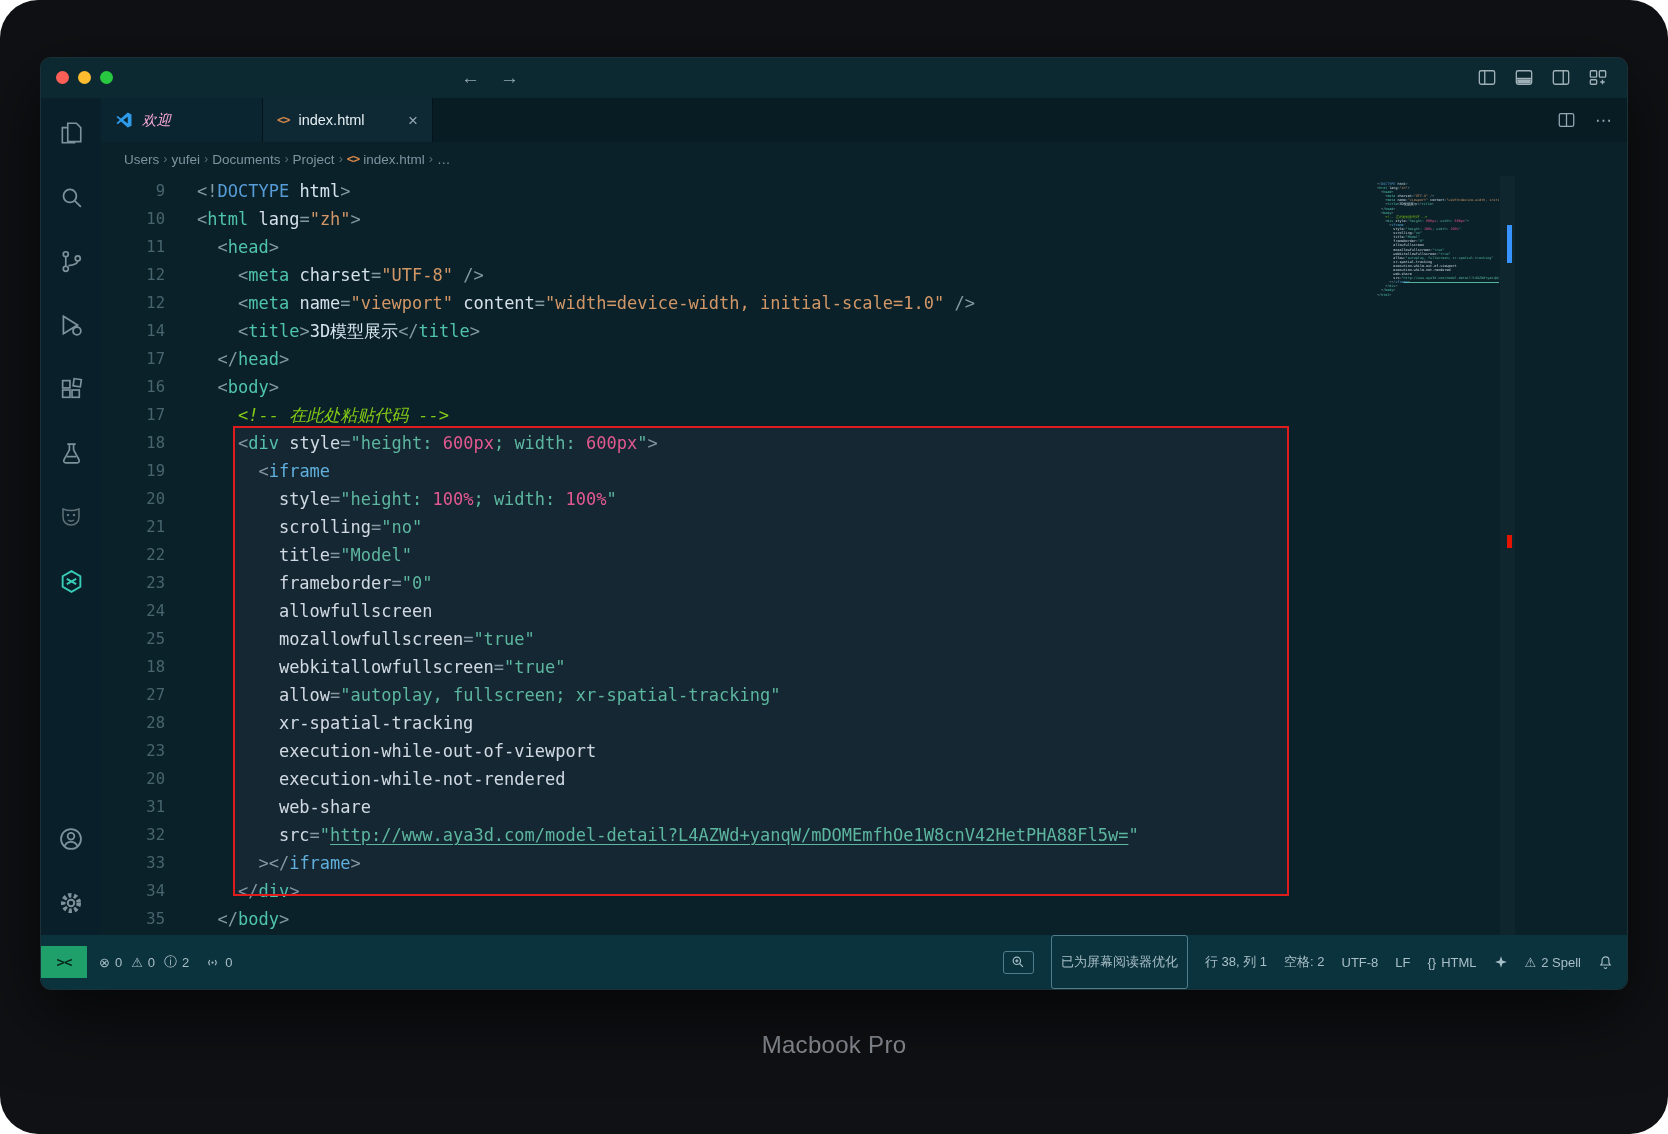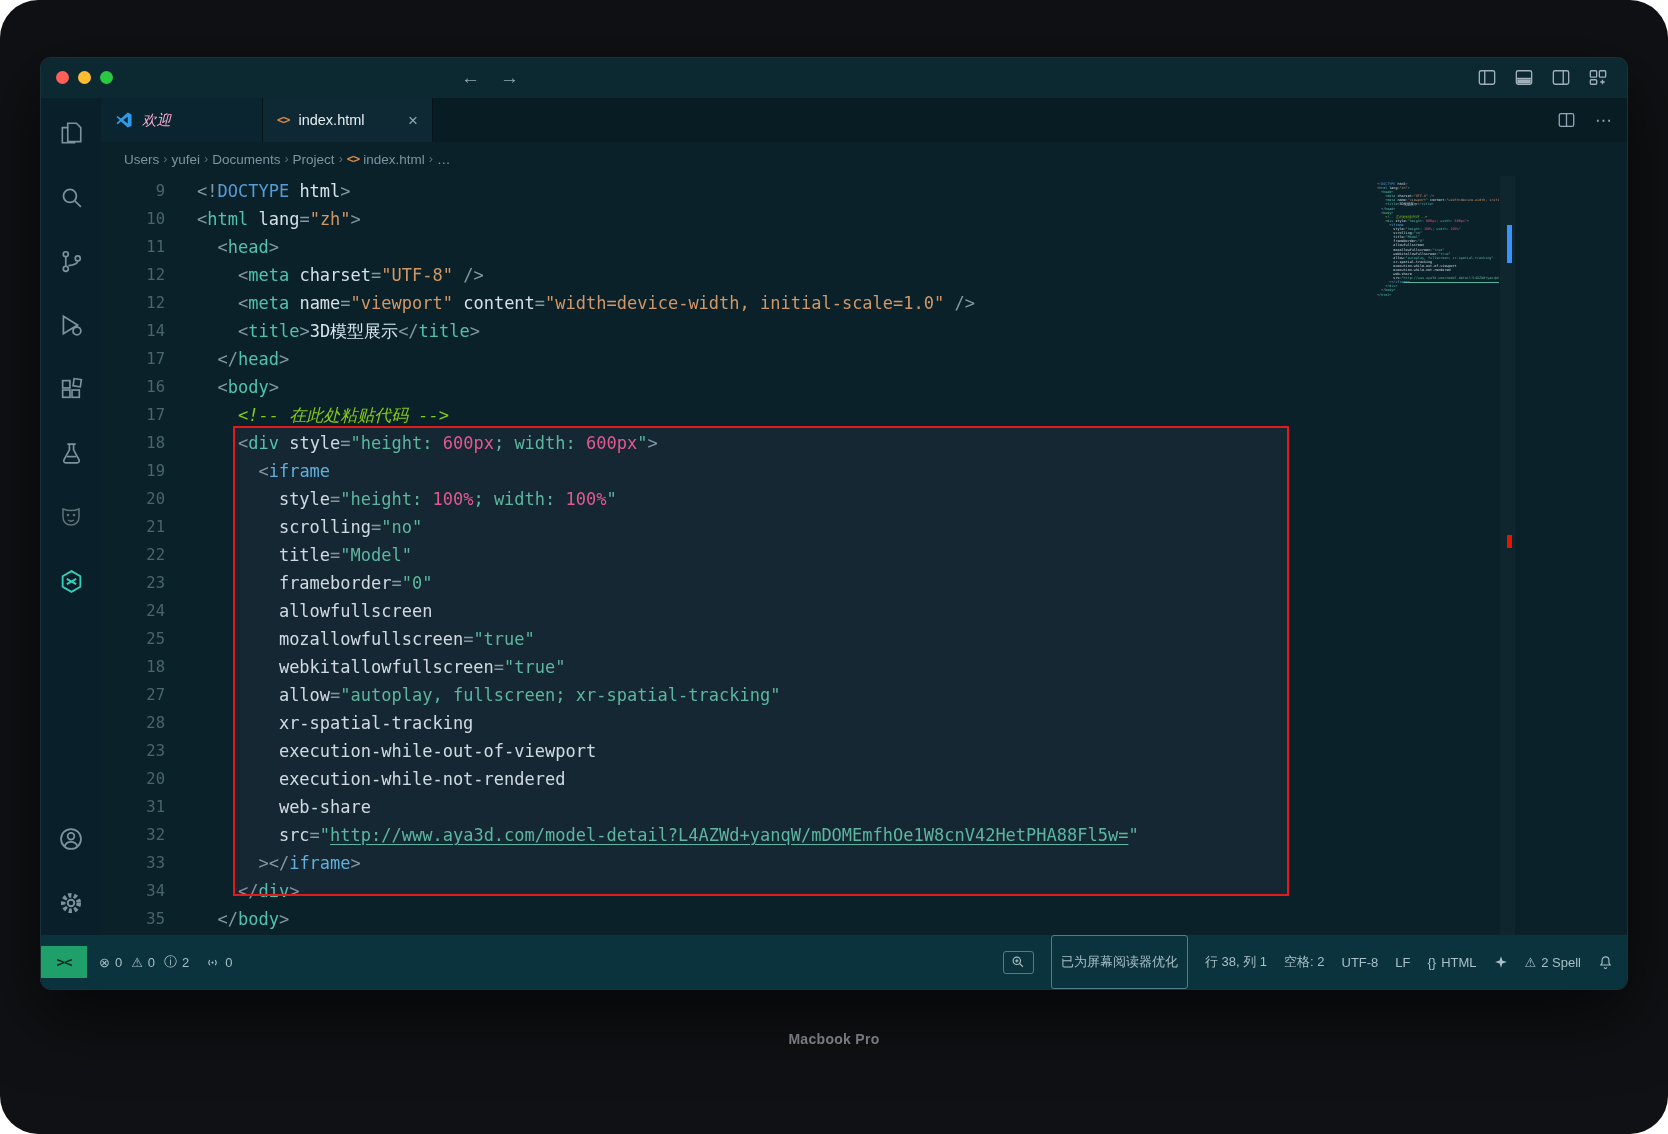--- a/index.html
+++ b/index.html
@@ -1,19 +1,19 @@
 <!DOCTYPE html>
 <html style="--annotation-red: #e01b1b; --remote-green: #1fa06b; --traffic-red: #ff5f57; --traffic-yellow: #febc2e; --traffic-green: #28c840; --tag-teal: #4fc4ad; --string-green: #58bba0; --string-orange: #d29767; --number-pink: #e8568f; --keyword-blue: #569cd6;"><head>
 <meta charset="utf-8">
 <style>
   *{margin:0;padding:0;box-sizing:border-box}
   html,body{width:1668px;height:1134px}
   body{background:#ffffff;font-family:"Liberation Sans",sans-serif;position:relative;overflow:hidden}
   .bezel{position:absolute;inset:0;background:#101114;border-radius:38px}
-  .device-label{position:absolute;left:0;right:0;top:1031px;text-align:center;color:#8b9097;font-size:14px;font-weight:700;letter-spacing:.3px}
+  .device-label{position:absolute;left:0;right:0;top:1031px;text-align:center;color:#8b9097;font-size:24px;font-weight:400;letter-spacing:.3px}
 
   .window{position:absolute;left:40px;top:57px;width:1588px;height:933px;border-radius:11px;background:#0b2129;overflow:hidden;border:1px solid rgba(255,255,255,.07);box-shadow:0 24px 70px rgba(0,0,0,.65);display:flex;flex-direction:column}
 
   
   .titlebar{flex:0 0 40px;background:#0c2831;position:relative}
   .traffic{position:absolute;left:15px;top:13px;display:flex;gap:9px}
   .tl{width:13px;height:13px;border-radius:50%}
   .tl.r{background:var(--traffic-red,#ff5f57)} .tl.y{background:var(--traffic-yellow,#febc2e)} .tl.g{background:var(--traffic-green,#28c840)}
   .nav-arrows{position:absolute;left:420px;top:8px;display:flex;gap:20px;color:#93a8b2;font-size:19px;line-height:24px}
   .searchbox{position:absolute;left:496px;top:6px;width:564px;height:28px;background:#10333e;border:1px solid #275663;border-radius:6px;display:flex;align-items:center;justify-content:center;gap:7px;color:#8fa6b0;font-size:13px}

